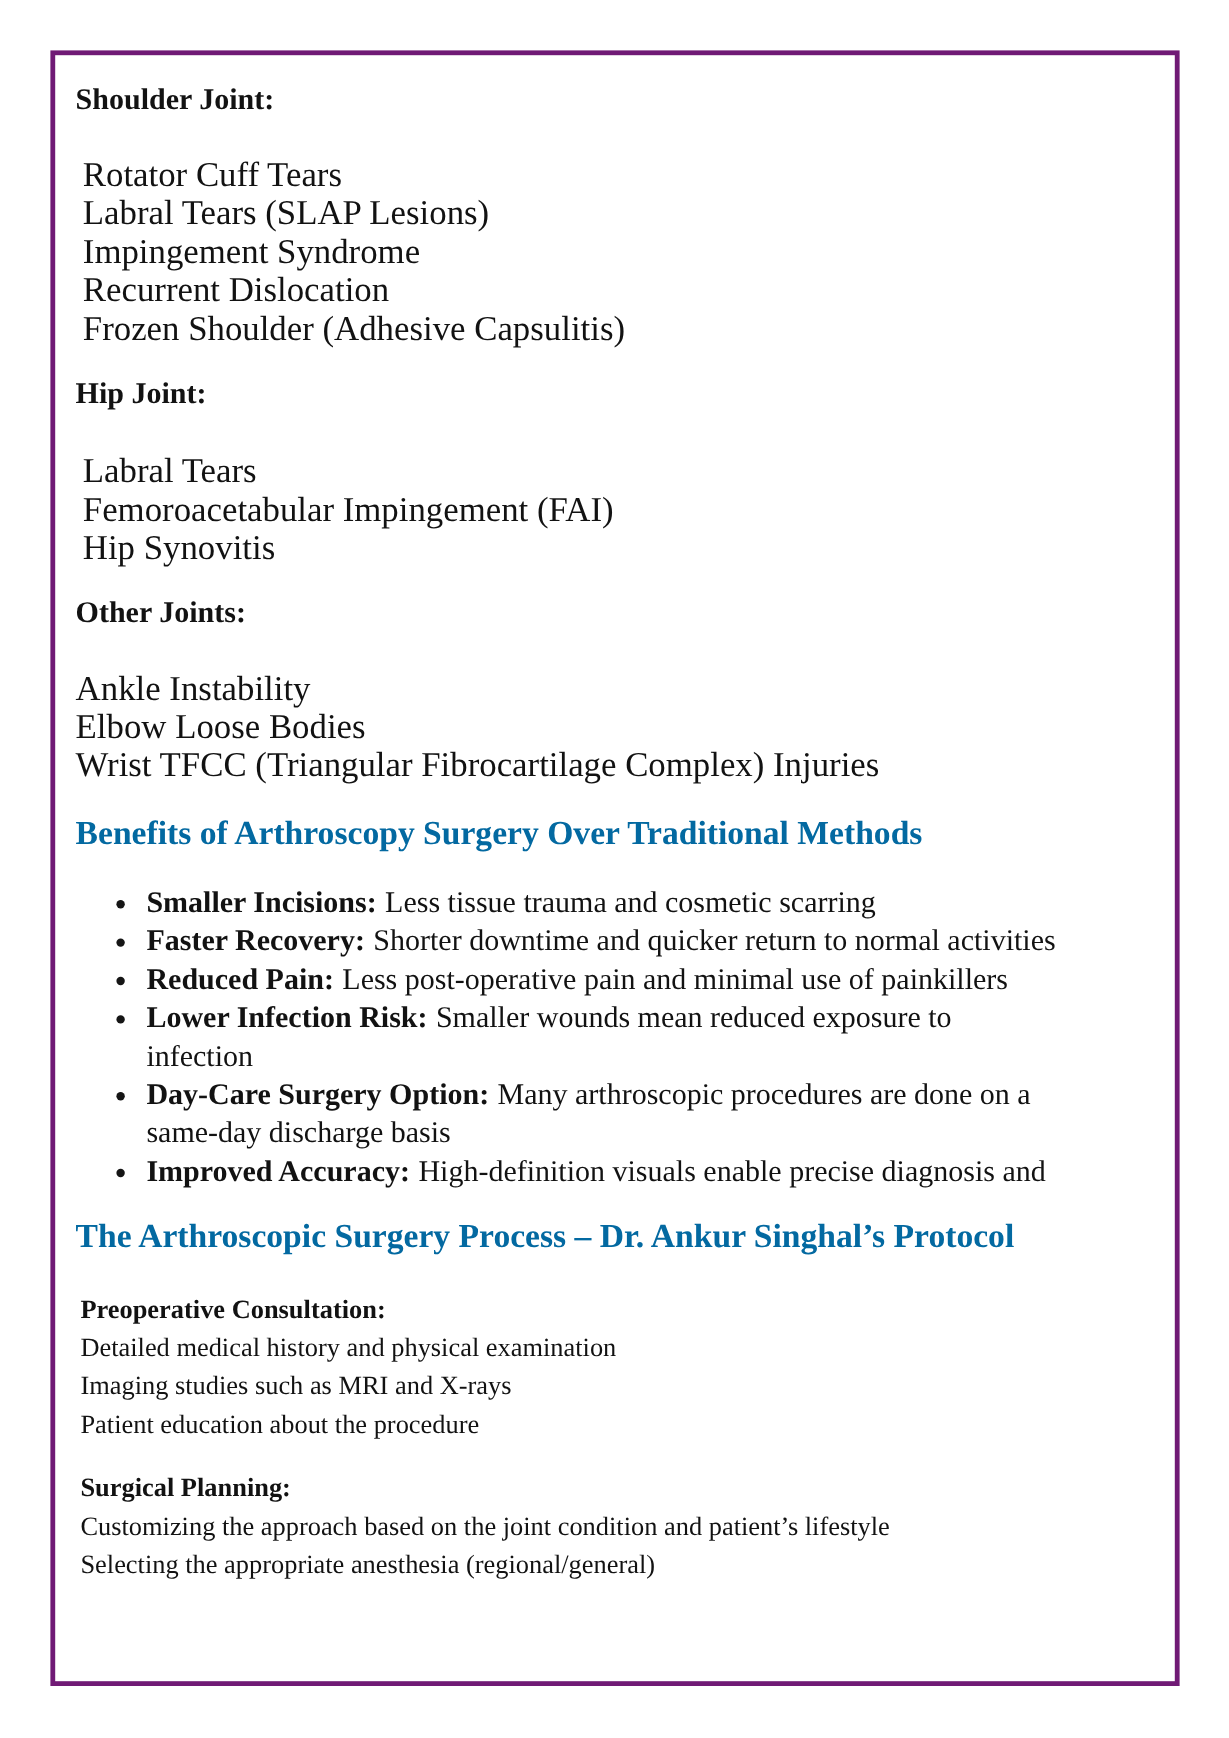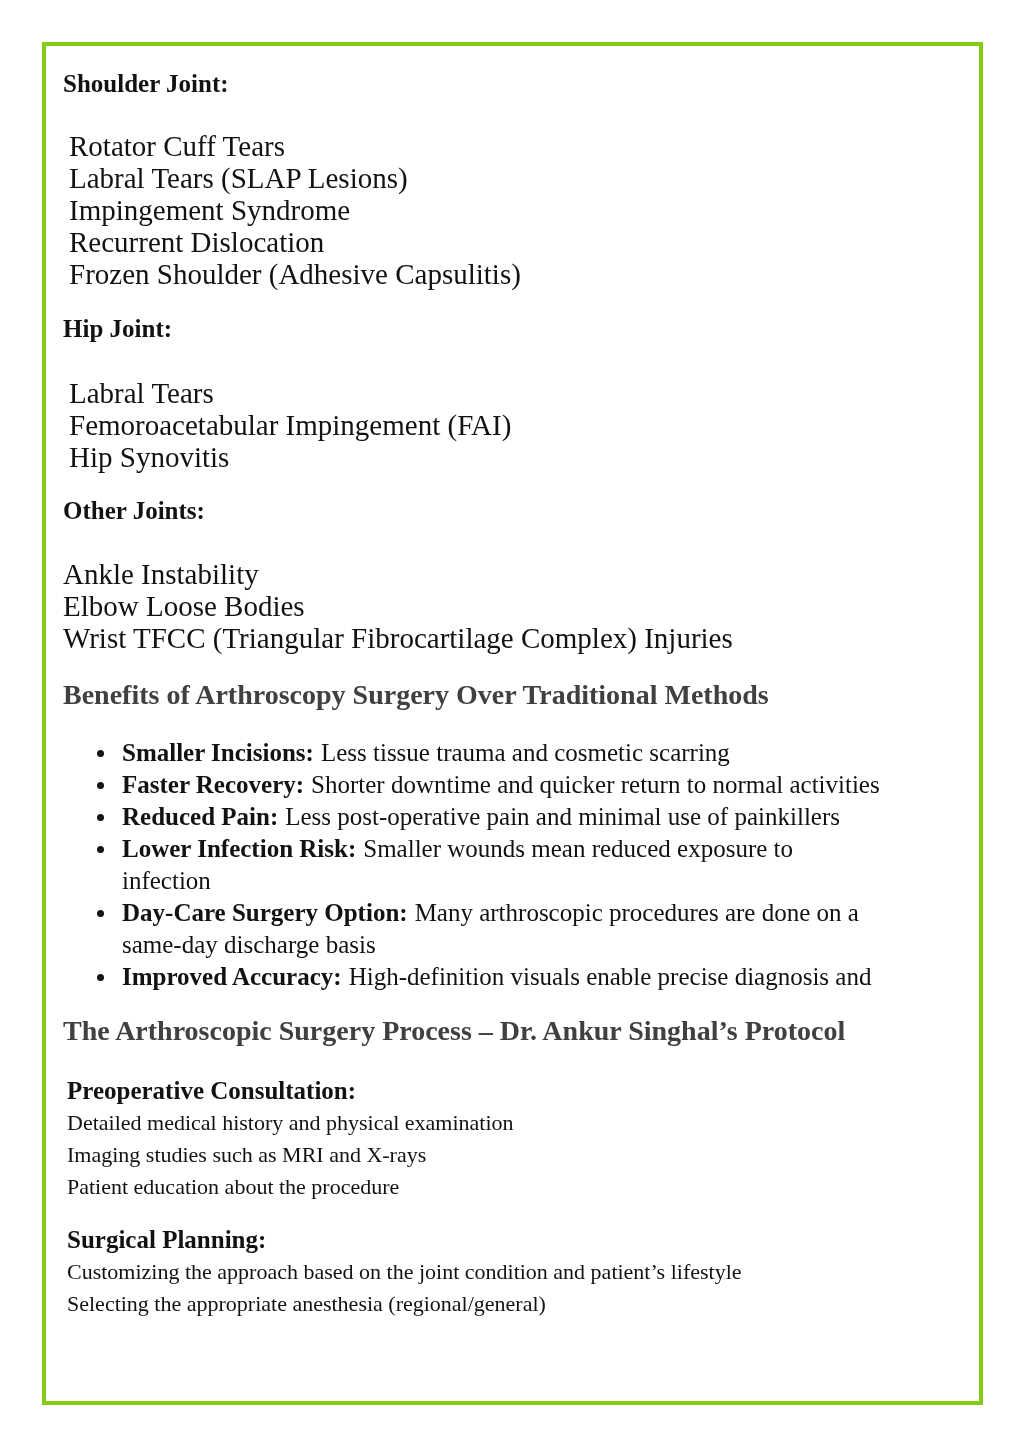--- a/index.html
+++ b/index.html
@@ -18,21 +18,21 @@
     background: #ffffff;
     overflow: hidden;
   }
   .frame {
     position: absolute;
     left: 42px;
     top: 42px;
     width: 941px;
     height: 1363px;
     box-sizing: border-box;
-    border: 4px solid #84cc16;
+    border: 4px solid #701a75;
     padding: 0 12px 0 17px;
     overflow: hidden;
   }
   .sec-h {
     margin: 0;
     font-size: 25px;
     line-height: 32px;
     font-weight: bold;
     color: #121212;
   }
@@ -46,21 +46,21 @@
     white-space: nowrap;
   }
   .indent1 { padding-left: 6px; margin-top: 30px; }
   .indent2 { padding-left: 6px; margin-top: 32px; }
   .indent3 { padding-left: 0;   margin-top: 31px; }
   .blue-h {
     margin: 0;
     font-size: 28px;
     line-height: 34px;
     font-weight: bold;
-    color: #404040;
+    color: #0369a1;
     white-space: nowrap;
   }
   .mt-blue1 { margin-top: 24px; }
   .mt-blue2 { margin-top: 21px; }
   ul.bullets {
     margin: 25px 0 0 0;
     padding: 0 0 0 59px;
     list-style: none;
   }
   ul.bullets li {
@@ -78,21 +78,21 @@
     background: #151515;
   }
   .bl { font-weight: bold; margin-right: 0.28em; }
   .bt { }
   .bt2 { display: block; }
   .group { margin: 0; padding-left: 4px; }
   .mt-g1 { margin-top: 27px; }
   .mt-g2 { margin-top: 21px; }
   .group .g-h {
     margin: 0;
-    font-size: 25px;
+    font-size: 22px;
     line-height: 32px;
     font-weight: bold;
   }
   .group .line {
     font-size: 22px;
     line-height: 32px;
     white-space: nowrap;
   }
 </style>
 </head>

